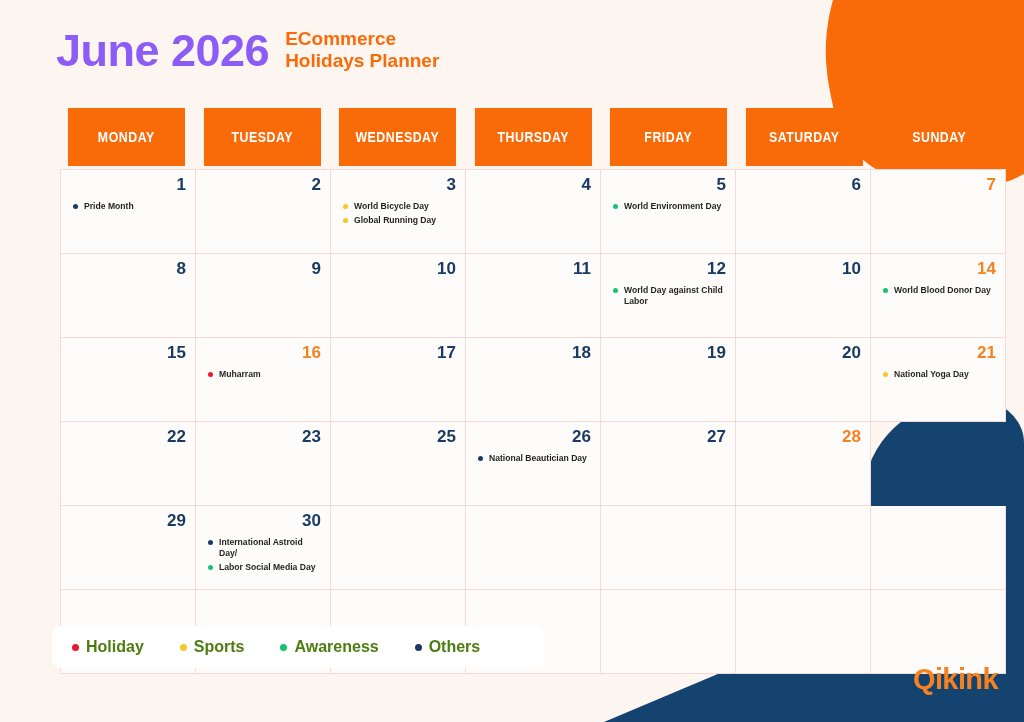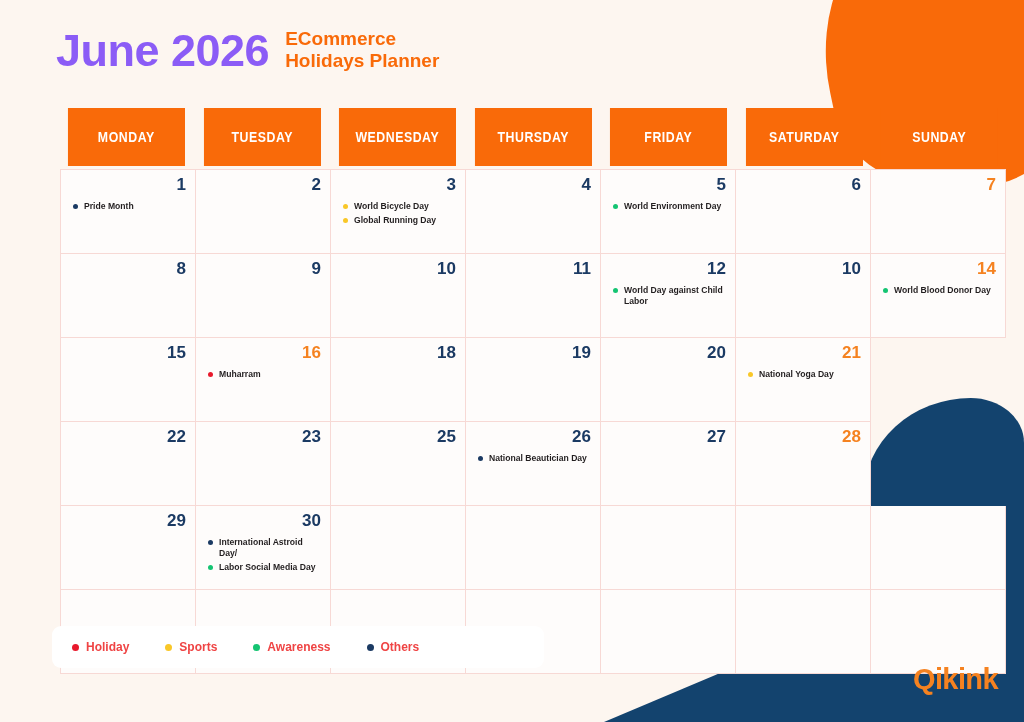--- a/index.html
+++ b/index.html
@@ -172,23 +172,23 @@
     align-items: center;
     gap: 36px;
     padding-left: 20px;
     box-sizing: border-box;
     z-index: 3;
   }
   .legend-item {
     display: flex;
     align-items: center;
     gap: 7px;
-    font-size: 12px;
-    font-weight: bold;
-    color: #ef4444;
+    font-size: 16px;
+    font-weight: bold;
+    color: #4d7c0f;
   }
   .legend-item .ldot {
     width: 7px;
     height: 7px;
     border-radius: 50%;
   }
 
   
   .logo {
     position: absolute;
@@ -295,20 +295,23 @@
         <div class="day-cell">
           <div class="day-num">15</div>
         </div>
         <div class="day-cell">
           <div class="day-num accent">16</div>
           <div class="events">
             <div class="event"><span class="dot dot-holiday"></span><span>Muharram</span></div>
           </div>
         </div>
         <div class="day-cell">
+          <div class="day-num">17</div>
+        </div>
+        <div class="day-cell">
           <div class="day-num">18</div>
         </div>
         <div class="day-cell">
           <div class="day-num">19</div>
         </div>
         <div class="day-cell">
           <div class="day-num">20</div>
         </div>
         <div class="day-cell">
           <div class="day-num accent">21</div>

